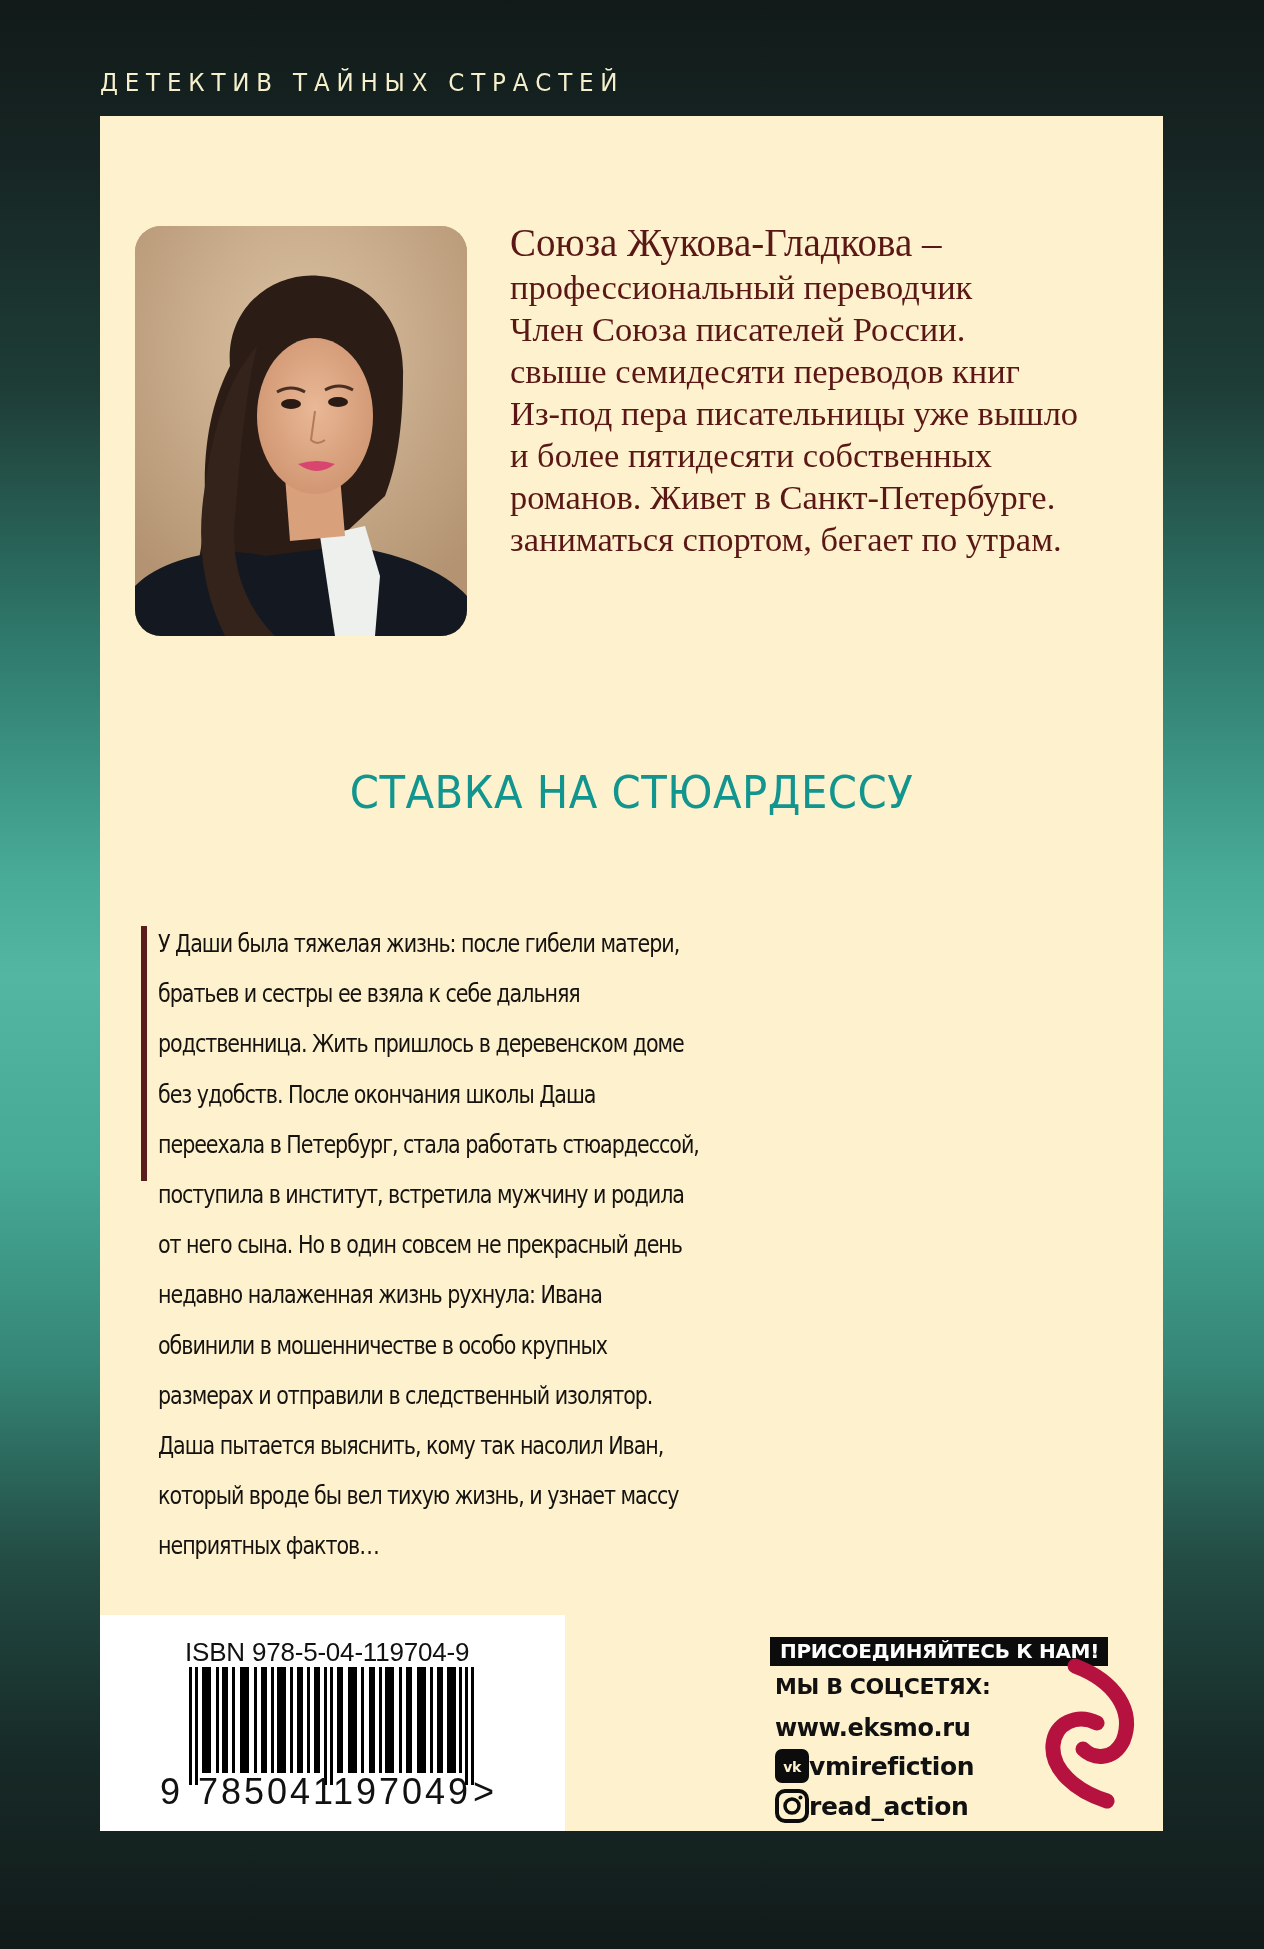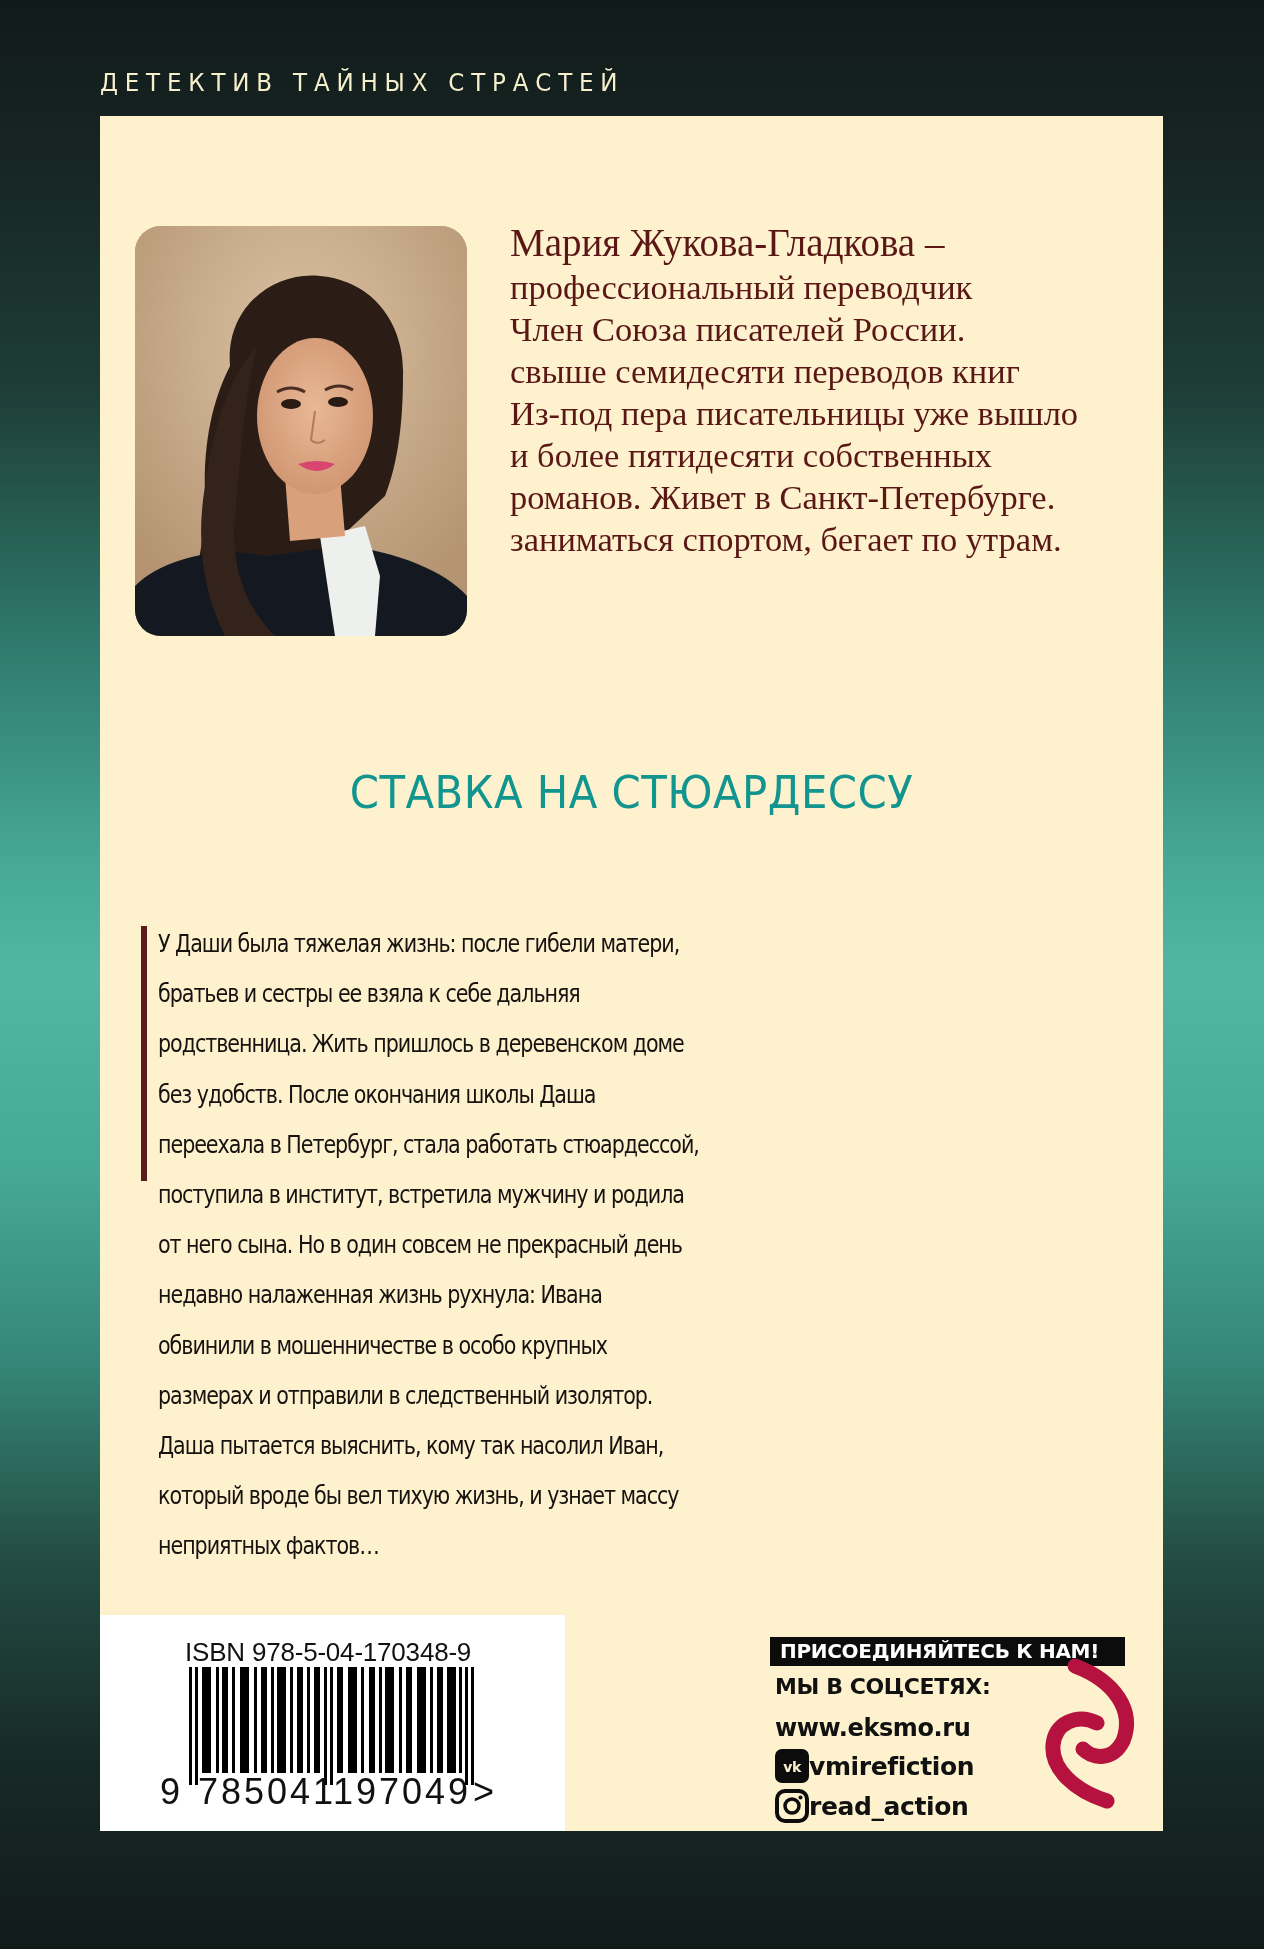--- a/index.html
+++ b/index.html
@@ -80,21 +80,21 @@
     }
     .social {
       position: absolute; left: 670px; top: 1505px;
       width: 400px; height: 200px;
       font-family: "DejaVu Sans", sans-serif;
       font-weight: bold; color: #111;
     }
     .join-badge {
       position: absolute; left: 0; top: 16px;
       background: #0c0c0c; color: #fff;
-      font-size: 20px; padding: 2px 26px 3px 10px;
+      font-size: 20px; padding: 2px 9px 3px 10px;
       letter-spacing: -0.3px;
       white-space: nowrap;
     }
     .social-line {
       position: absolute; left: 5px;
       font-size: 22px; white-space: nowrap; letter-spacing: -0.4px;
     }
     .social-line.l1 { top: 53px; }
     .social-line.l2 { top: 93px; font-size: 24px; }
     .social-row {
@@ -149,21 +149,21 @@
       <path d="M142 166 Q156 158 170 166" stroke="#4a2e22" stroke-width="3" fill="none"></path>
       <path d="M190 164 Q204 156 218 164" stroke="#4a2e22" stroke-width="3" fill="none"></path>
 
       <path d="M180 185 L176 214 Q182 220 190 214" stroke="#b57a5a" stroke-width="2" fill="none"></path>
 
       <path d="M163 238 Q182 232 200 238 Q182 252 163 238 Z" fill="#d8456f"></path>
     </svg>
   </div>
 
   <div class="bio">
-    <span class="author">Мария Жукова-Гладкова –</span>
+    <span class="author">Союза Жукова-Гладкова –</span>
     <span class="line">профессиональный переводчик</span>
     <span class="line">Член Союза писателей России.</span>
     <span class="line">свыше семидесяти переводов книг</span>
     <span class="line">Из-под пера писательницы уже вышло</span>
     <span class="line">и более пятидесяти собственных</span>
     <span class="line">романов. Живет в Санкт-Петербурге.</span>
     <span class="line">заниматься спортом, бегает по утрам.</span>
   </div>
 
   <div class="book-title">СТАВКА НА СТЮАРДЕССУ</div>
@@ -179,21 +179,21 @@
     <span class="line">от него сына. Но в один совсем не прекрасный день</span>
     <span class="line">недавно налаженная жизнь рухнула: Ивана</span>
     <span class="line">обвинили в мошенничестве в особо крупных</span>
     <span class="line">размерах и отправили в следственный изолятор.</span>
     <span class="line">Даша пытается выяснить, кому так насолил Иван,</span>
     <span class="line">который вроде бы вел тихую жизнь, и узнает массу</span>
     <span class="line">неприятных фактов…</span>
   </div>
 
   <div class="isbn-box">
-    <div class="isbn-text">ISBN 978-5-04-170348-9</div>
+    <div class="isbn-text">ISBN 978-5-04-119704-9</div>
     <svg class="barcode" viewBox="0 0 340 150">
       <g fill="#000">
 
         <rect x="25" y="0" width="3" height="118"></rect>
         <rect x="31" y="0" width="3" height="118"></rect>
 
         <rect x="38" y="0" width="9" height="106"></rect>
         <rect x="52" y="0" width="3" height="106"></rect>
         <rect x="58" y="0" width="6" height="106"></rect>
         <rect x="68" y="0" width="3" height="106"></rect>

